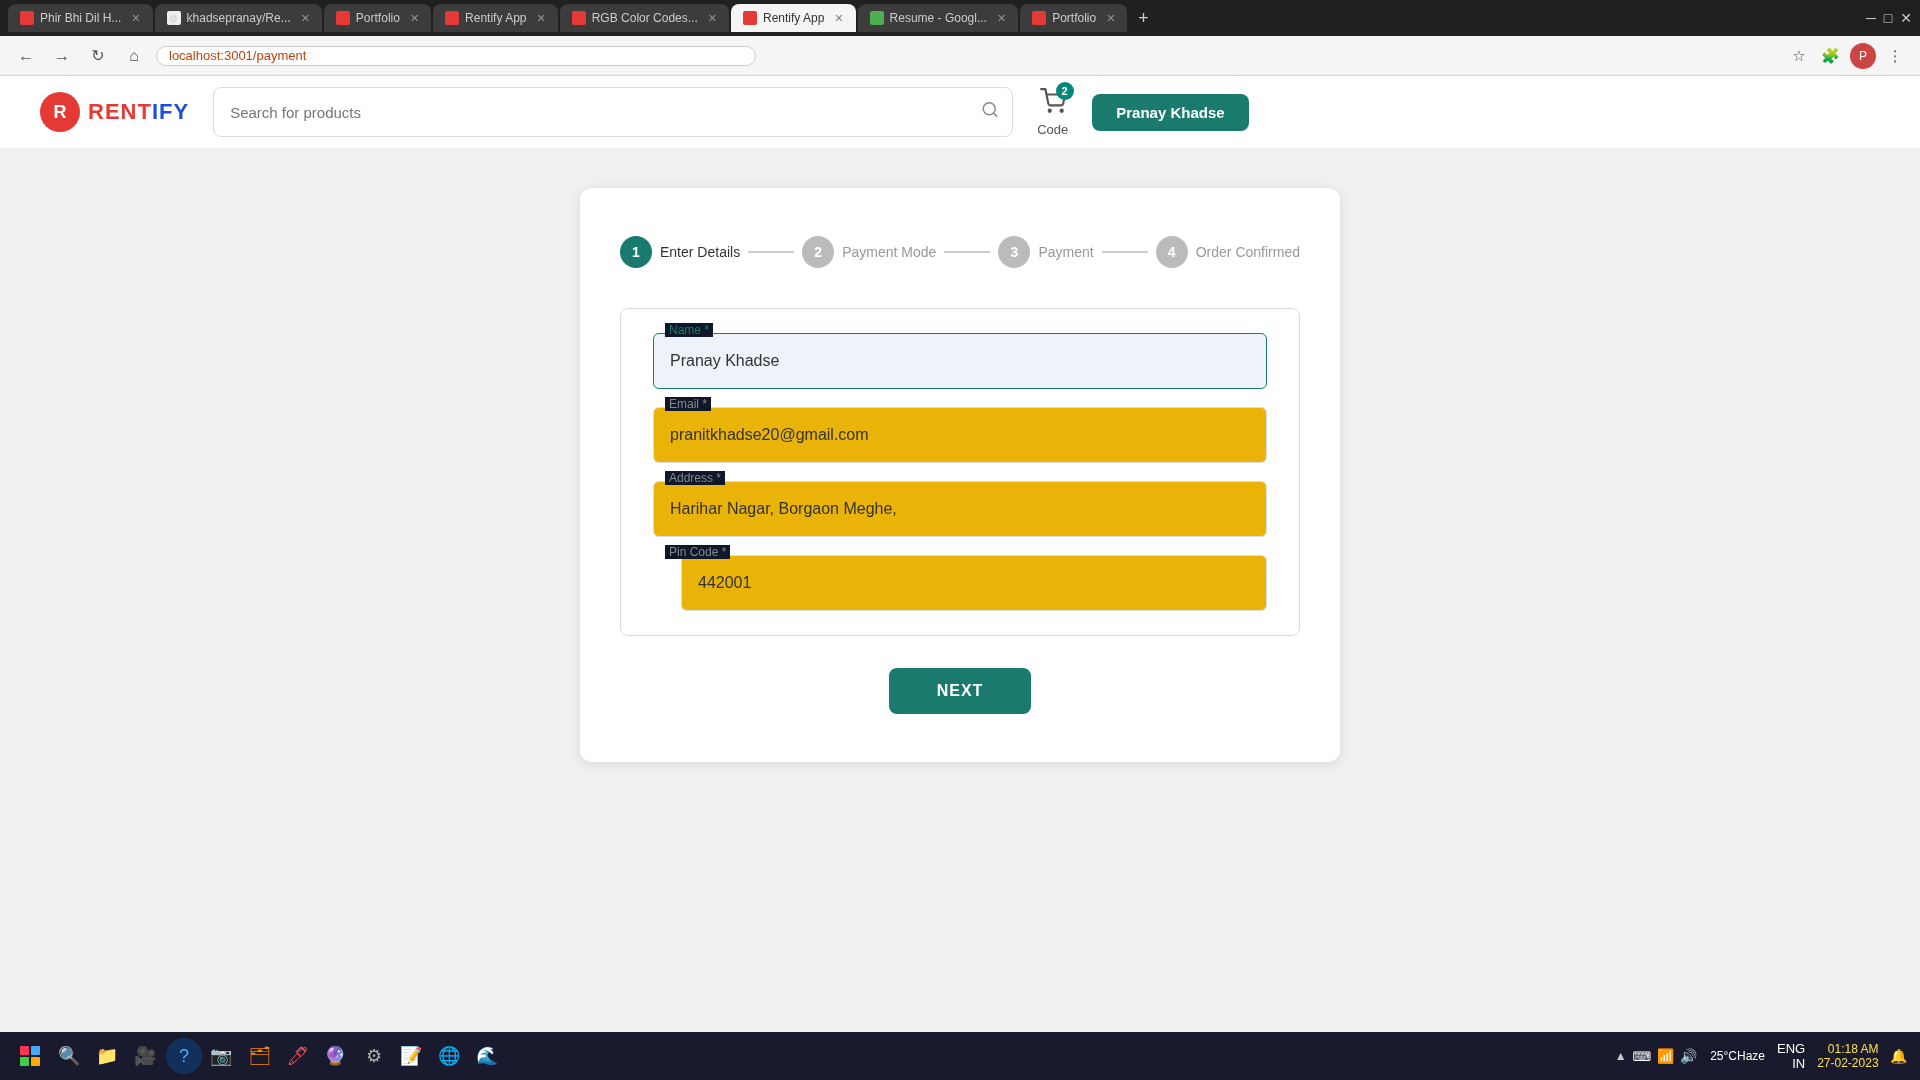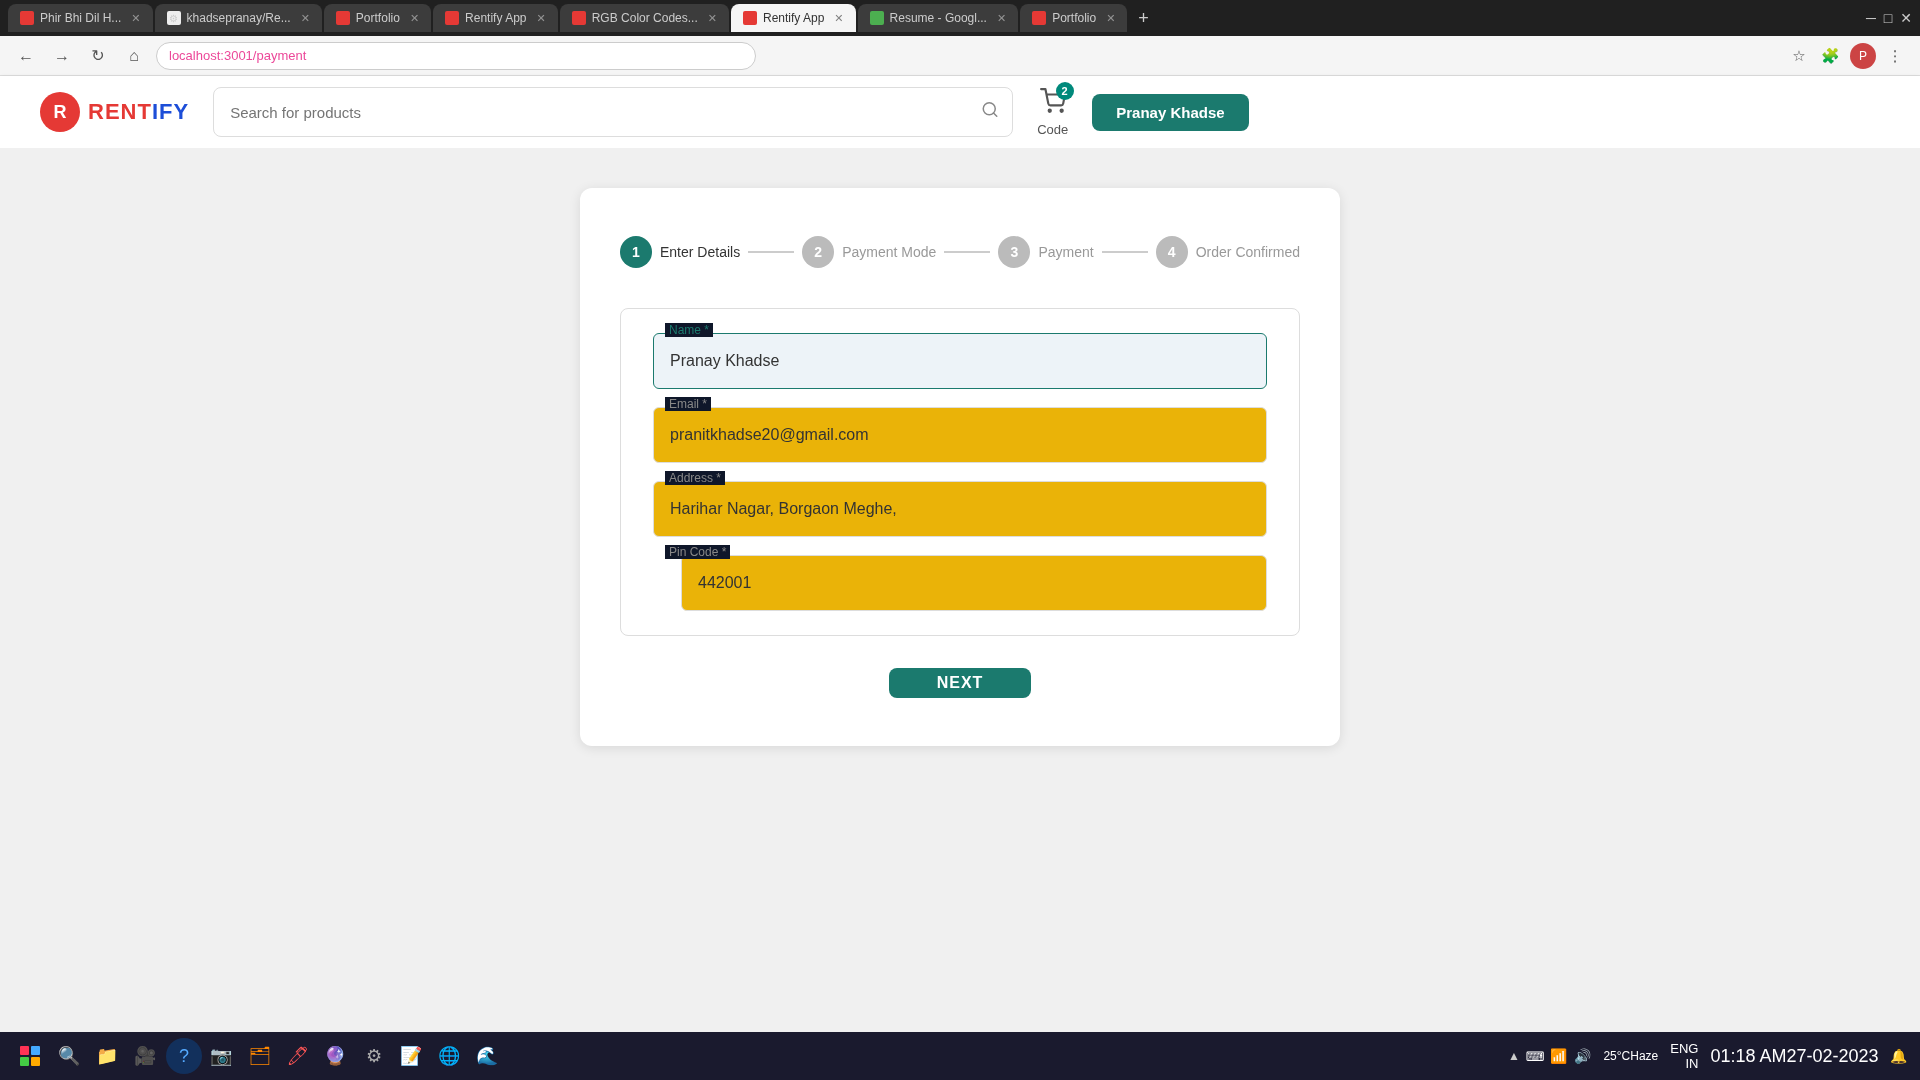--- a/index.html
+++ b/index.html
@@ -88,29 +88,29 @@
       align-items: center;
       justify-content: center;
       color: #555;
       font-size: 16px;
       cursor: pointer;
       border-radius: 50%;
     }
     .address-bar {
       flex: 1;
       max-width: 600px;
-      height: 28px;
+      height: 20px;
       border-radius: 14px;
       border: 1px solid #ccc;
       background: white;
       display: flex;
       align-items: center;
       padding: 0 12px;
       font-size: 13px;
-      color: #ec4899;
+      color: #c2410c;
     }
     .address-bar-icons {
       margin-left: auto;
       display: flex;
       align-items: center;
       gap: 6px;
     }
     .addr-icon {
       width: 26px;
       height: 26px;
@@ -353,21 +353,21 @@
       background: #edf3f8;
     }
 
     .next-btn {
       display: block;
       margin: 0 auto;
       background: #1b7a6e;
       color: white;
       border: none;
       border-radius: 8px;
-      padding: 6px 48px;
+      padding: 14px 48px;
       font-size: 16px;
       font-weight: 700;
       letter-spacing: 1px;
       cursor: pointer;
     }
 
     
     .taskbar {
       position: fixed;
       bottom: 0;
@@ -406,24 +406,24 @@
       font-size: 13px;
     }
     .weather-info {
       display: flex;
       flex-direction: row;
       font-size: 12px;
       color: white;
     }
     .sys-info {
       display: flex;
-      flex-direction: row;
+      flex-direction: column;
       align-items: flex-end;
-      font-size: 18px;
-      color: #ffffff;
+      font-size: 12px;
+      color: #fde047;
     }
     .taskbar-app-icons {
       display: flex;
       align-items: center;
       gap: 2px;
     }
     .t-app-icon {
       width: 36px;
       height: 36px;
       border-radius: 4px;

